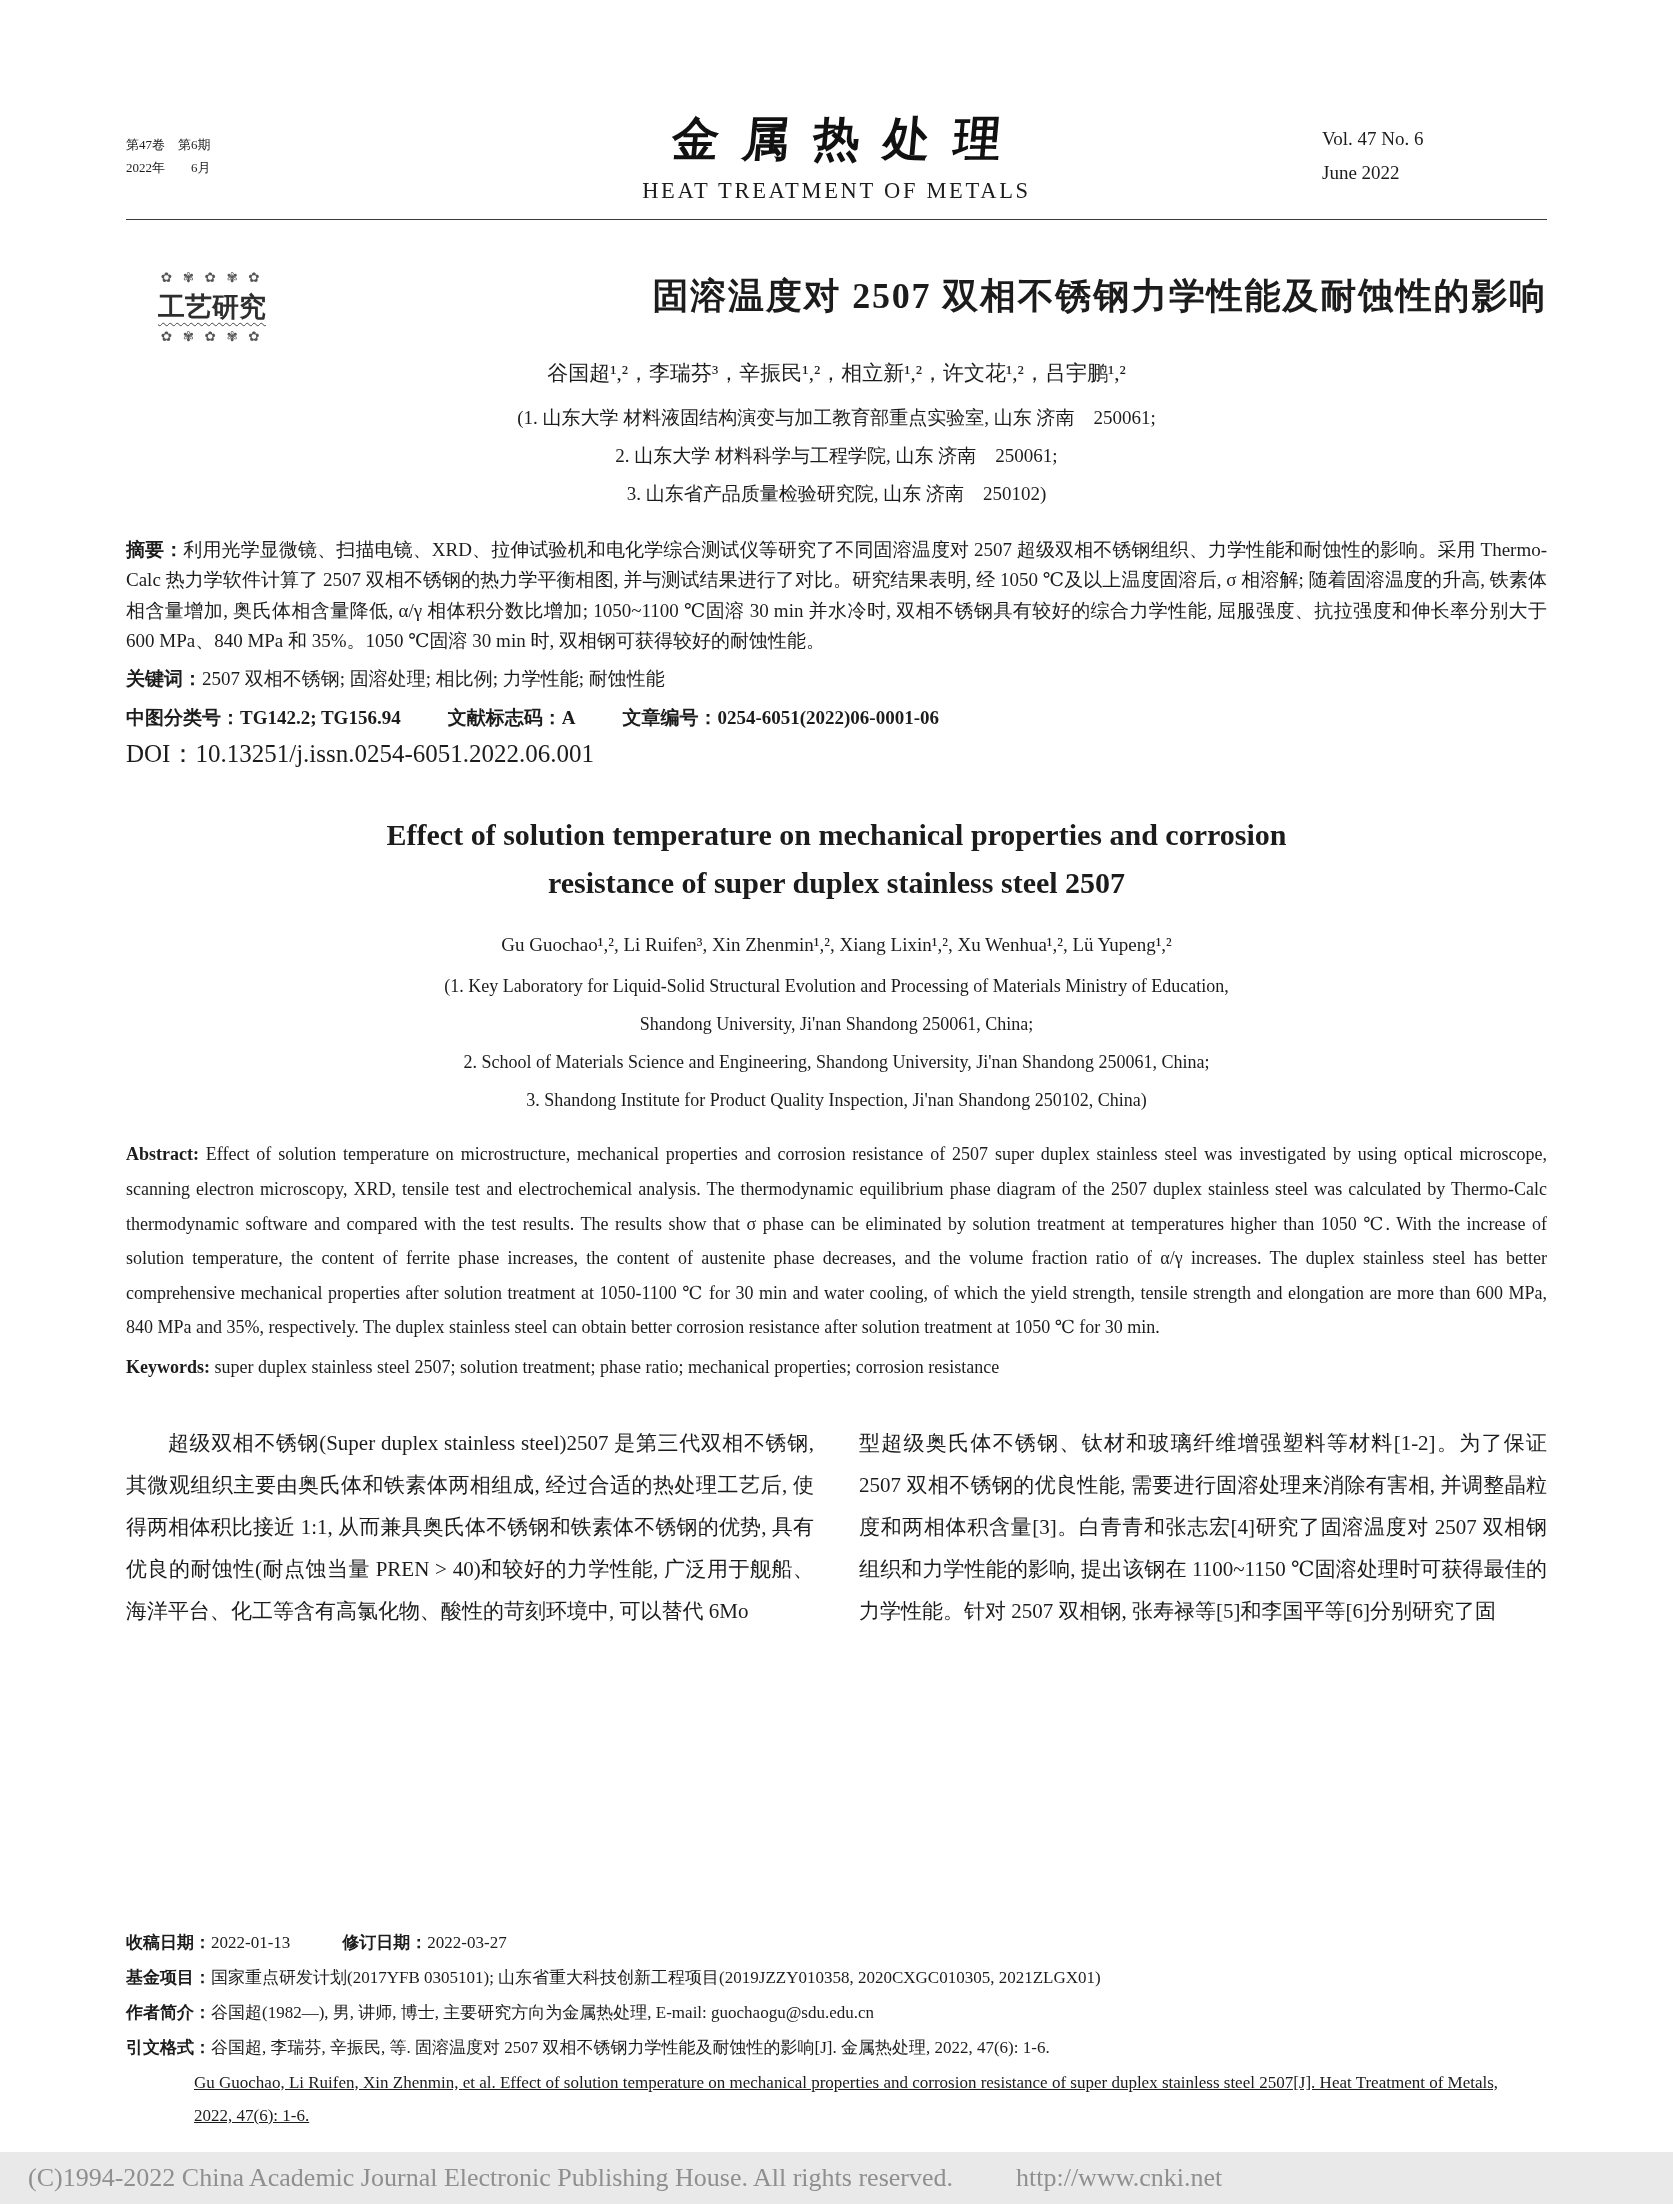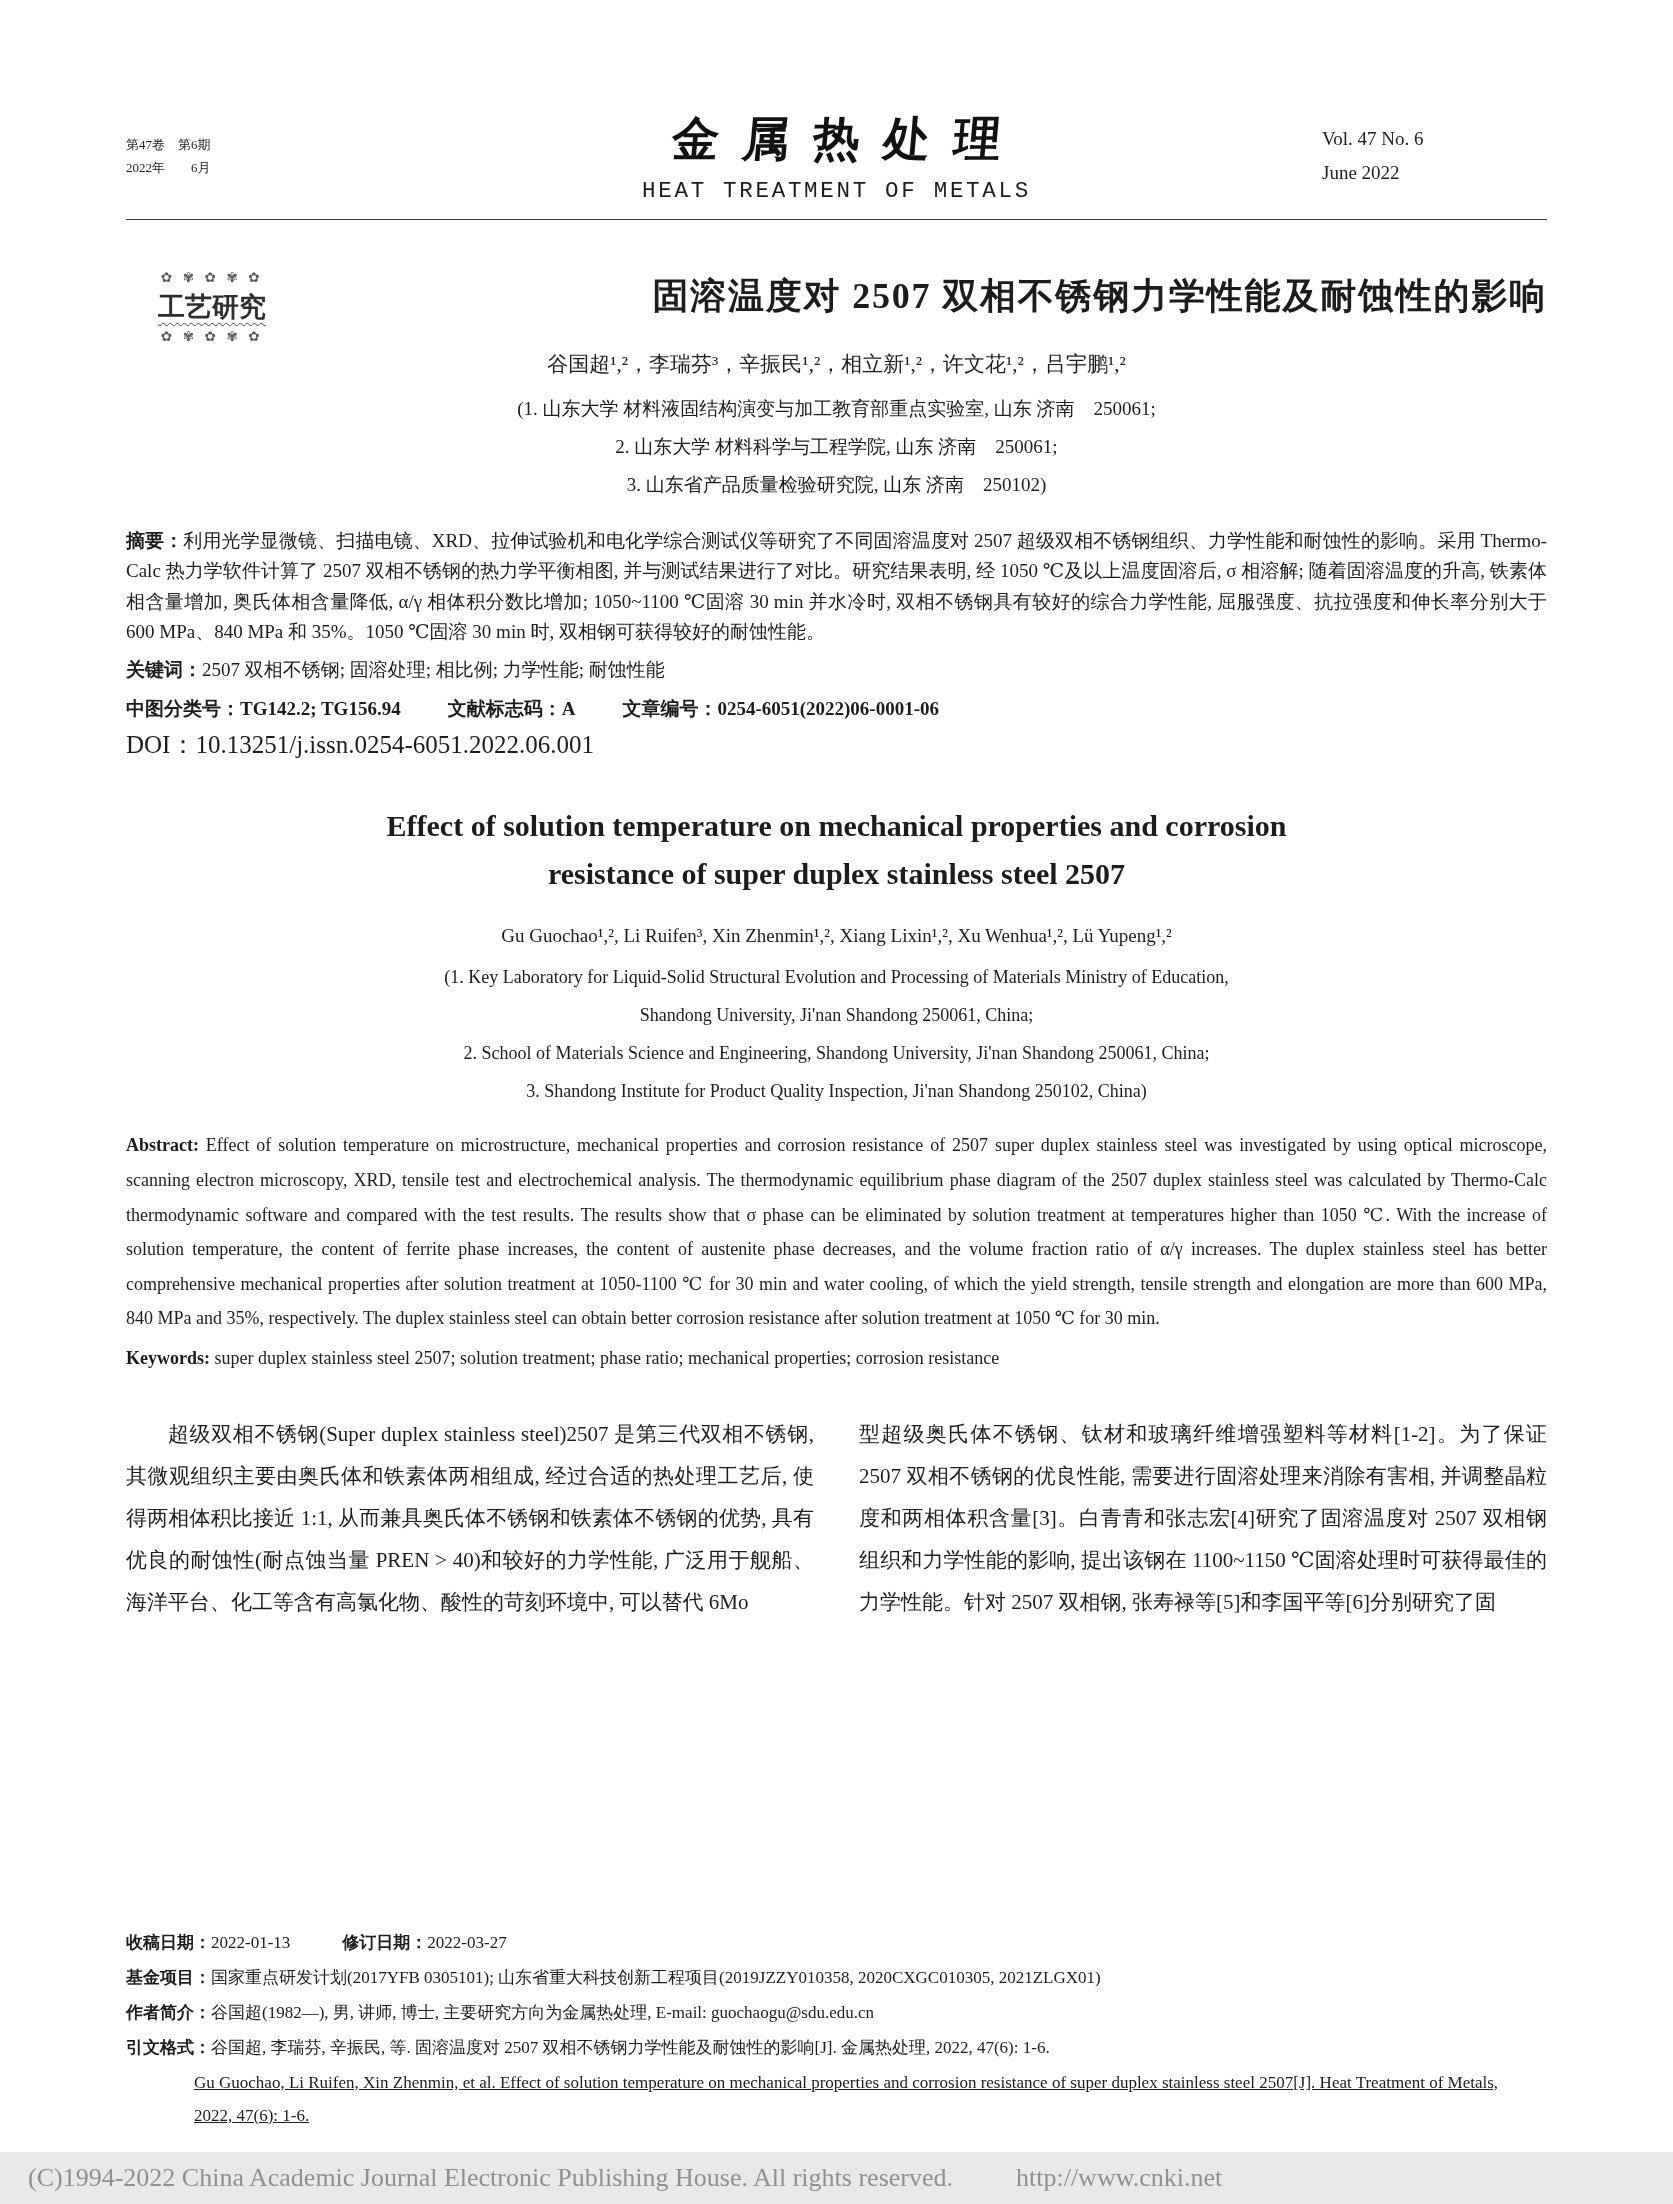--- a/index.html
+++ b/index.html
@@ -13,35 +13,35 @@
   .page { position:absolute; inset:0; padding:108px 126px 0 126px; overflow:hidden; }
 
   
   .journal-header { display:flex; align-items:center; }
   .jh-left { width:225px; font-size:13px; line-height:1.8; }
   .jh-center { flex:1; text-align:center; }
   .jh-cn {
     font-size:47px; font-weight:bold; letter-spacing:23.4px; text-indent:23.4px;
     transform:skewX(-5deg); color:#111;
   }
-  .jh-en { font-size:22.5px; letter-spacing:2.7px; margin-top:7.2px;font-family:Liberation Mono, monospace; }
+  .jh-en { font-size:22.5px; letter-spacing:2.7px; margin-top:7.2px; }
   .jh-right { width:225px; font-size:19px; line-height:1.8; text-align:left; }
   .header-rule { border-top:1.8px solid #3a3a3a; margin-top:14.4px; }
 
   
   .badge { position:absolute; left:131px; top:270px; width:162px; text-align:center; color:#2e2e2e; }
   .badge-orn { font-size:13.5px; letter-spacing:3.6px; color:#555; line-height:1.2; }
   .badge-text {
     font-size:27px; font-weight:bold; padding:2.7px 0 4.5px;
     text-decoration:underline wavy #444 1.4px; text-underline-offset:6.3px;
   }
 
   
   .title-zh { margin-top:52px; text-align:right; font-size:36px; font-weight:700; letter-spacing:1.8px; }
-  .authors-zh { margin-top:29px; text-align:center; font-size:21px; }
+  .authors-zh { margin-top:38px; text-align:center; font-size:21px; }
   .affils-zh { margin-top:12.6px; text-align:center; font-size:19px; line-height:2.0; }
   .abstract-zh { margin-top:21.6px; font-size:19px; line-height:1.6; text-align:justify; }
   .b { font-weight:bold; }
   .kw-zh { margin-top:7.2px; font-size:19px; line-height:1.6; text-align:justify; }
   .meta-line { margin-top:10.8px; font-size:19px; font-weight:bold; }
   .meta-line .pair { margin-right:47px; }
   .doi-line { margin-top:6px; font-size:25px; font-weight:normal; }
 
   
   .title-en { margin-top:41px; text-align:center; font-size:30px; font-weight:bold; line-height:1.6; }

